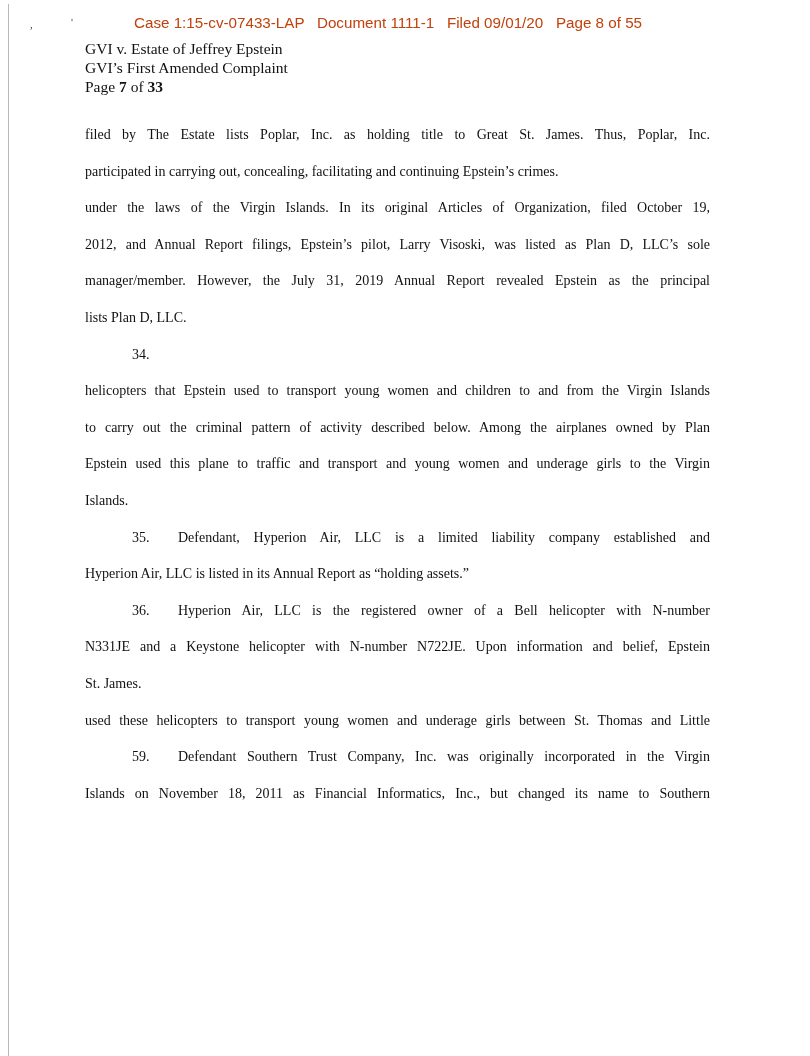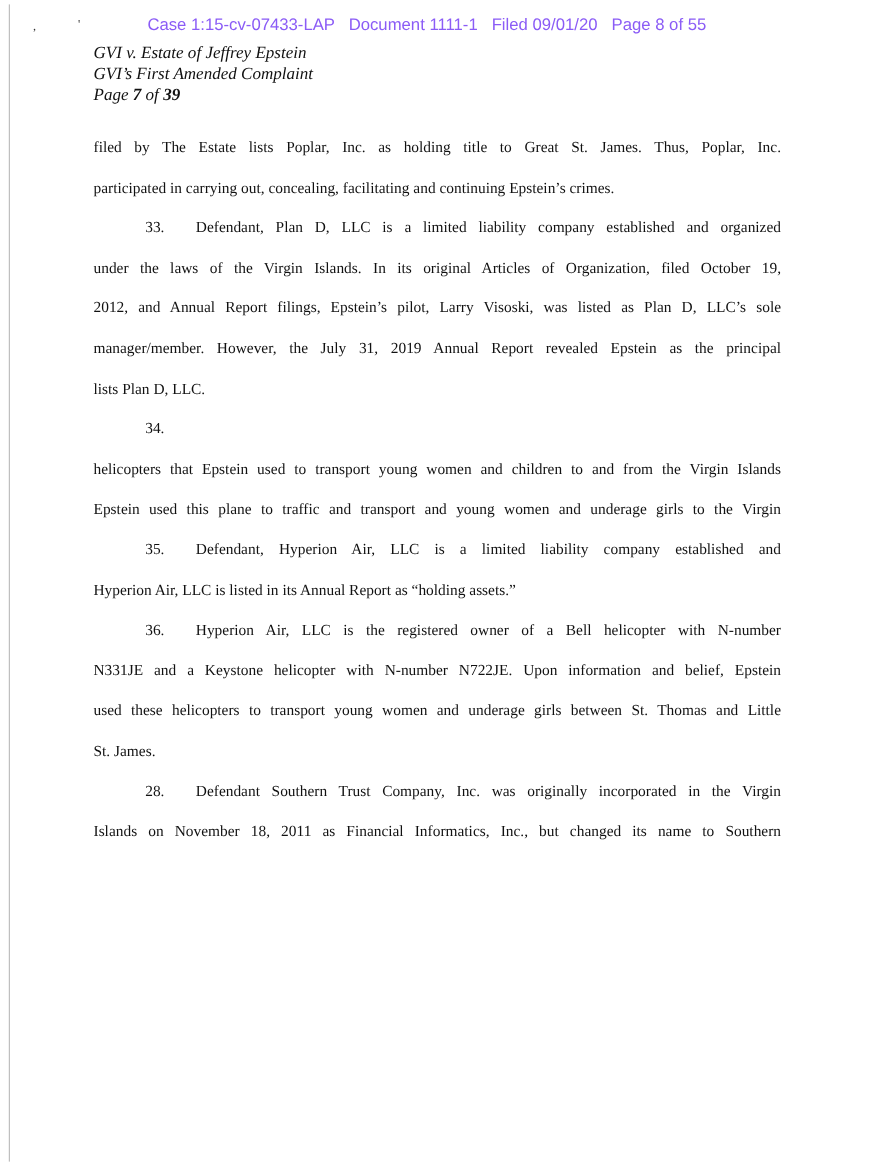--- a/index.html
+++ b/index.html
@@ -38,21 +38,20 @@
       color: #1f1fe6;
       white-space: pre;
       letter-spacing: 0;
     }
     .caption {
       position: absolute;
       left: 85px;
       top: 39px;
       font-size: 15.5px;
       line-height: 19px;
-      font-style: italic;
     }
     .caption div { white-space: nowrap; }
     .caption b { font-weight: bold; }
     .body-text {
       position: absolute;
       left: 85px;
       top: 117px;
       width: 625px;
       font-size: 14px;
       line-height: 36.6px;
@@ -86,71 +85,69 @@
       text-align-last: justify;
     }
   </style>
 </head>
 <body>
 
 <div class="left-rule"></div>
 <span class="speck" style="left:30px; top:19px;">,</span>
 <span class="speck" style="left:71px; top:17px;">'</span>
 
-<div class="stamp" style="color: #8b5cf6;"><span>Case 1:15-cv-07433-LAP</span>   <span>Document 1111-1</span>   <span>Filed 09/01/20</span>   <span>Page 8 of 55</span></div>
+<div class="stamp" style="color: #c2410c;"><span>Case 1:15-cv-07433-LAP</span>   <span>Document 1111-1</span>   <span>Filed 09/01/20</span>   <span>Page 8 of 55</span></div>
 
 <div class="caption">
   <div>GVI v. Estate of Jeffrey Epstein</div>
   <div>GVI’s First Amended Complaint</div>
-  <div><span>Page </span><b>7</b><span> of </span><b>39</b></div>
+  <div><span>Page </span><b>7</b><span> of </span><b>33</b></div>
 </div>
 
 <div class="body-text">
   <div>
     <span class="line">filed by The Estate lists Poplar, Inc. as holding title to Great St. James.  Thus, Poplar, Inc.</span>
     <span class="line last">participated in carrying out, concealing, facilitating and continuing Epstein’s crimes.</span>
   </div>
 
   <div>
-    <div class="para-line">
-        <span class="para-num">33.</span>
-        <span class="rest">Defendant, Plan D, LLC is a limited liability company established and organized</span>
-      </div>
     <span class="line">under the laws of the Virgin Islands.  In its original Articles of Organization, filed October 19,</span>
     <span class="line">2012, and Annual Report filings, Epstein’s pilot, Larry Visoski, was listed as Plan D, LLC’s sole</span>
     <span class="line">manager/member.  However, the July 31, 2019 Annual Report revealed Epstein as the principal</span>
     <span class="line last">lists Plan D, LLC.</span>
   </div>
 
   <div>
     <div class="para-line">
         <span class="para-num">34.</span>
       </div>
     <span class="line">helicopters that Epstein used to transport young women and children to and from the Virgin Islands</span>
+    <span class="line">to carry out the criminal pattern of activity described below.  Among the airplanes owned by Plan</span>
     <span class="line">Epstein used this plane to traffic and transport and young women and underage girls to the Virgin</span>
+    <span class="line last">Islands.</span>
   </div>
 
   <div>
     <div class="para-line">
         <span class="para-num">35.</span>
         <span class="rest">Defendant, Hyperion Air, LLC is a limited liability company established and</span>
       </div>
     <span class="line last">Hyperion Air, LLC is listed in its Annual Report as “holding assets.”</span>
   </div>
 
   <div>
     <div class="para-line">
         <span class="para-num">36.</span>
         <span class="rest">Hyperion Air, LLC is the registered owner of a Bell helicopter with N-number</span>
       </div>
     <span class="line">N331JE and a Keystone helicopter with N-number N722JE.  Upon information and belief, Epstein</span>
+    <span class="line last">St. James.</span>
     <span class="line">used these helicopters to transport young women and underage girls between St. Thomas and Little</span>
-    <span class="line last">St. James.</span>
   </div>
 
   <div>
     <div class="para-line">
-        <span class="para-num">28.</span>
+        <span class="para-num">59.</span>
         <span class="rest">Defendant Southern Trust Company, Inc. was originally incorporated in the Virgin</span>
       </div>
     <span class="line">Islands on November 18, 2011 as Financial Informatics, Inc., but changed its name to Southern</span>
   </div>
 </div>
 
 </body></html>

